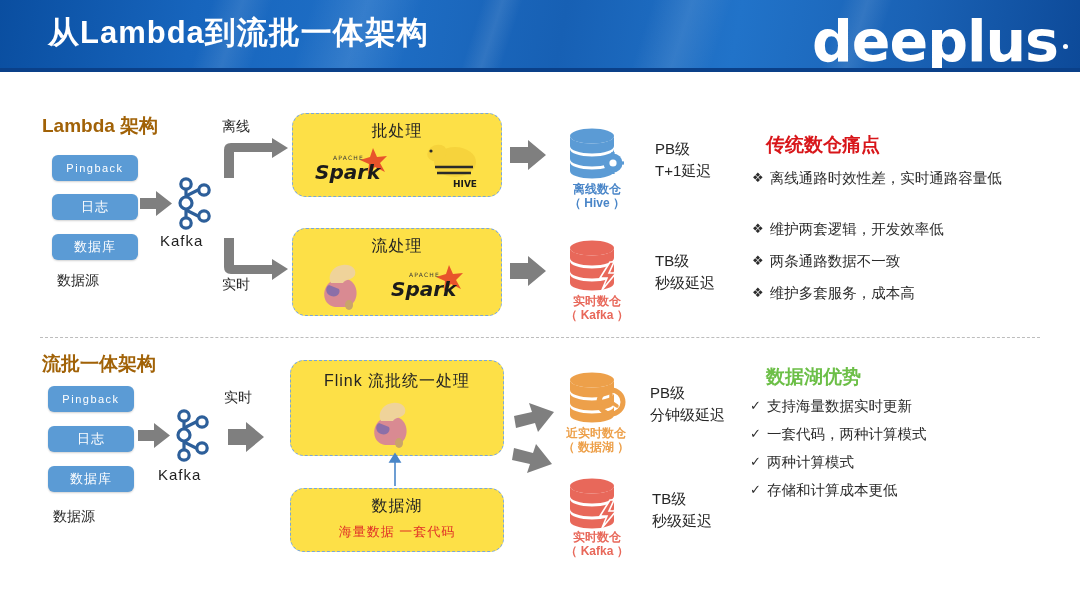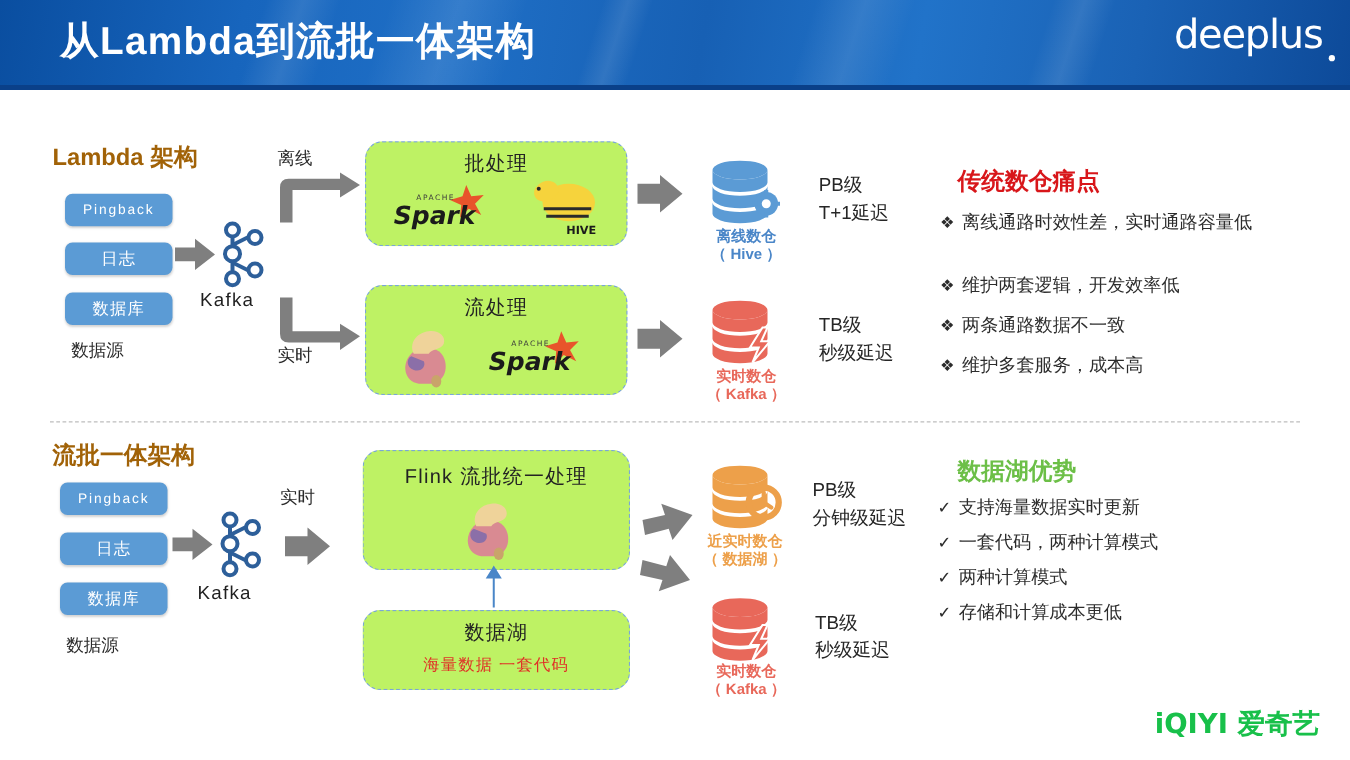--- a/index.html
+++ b/index.html
@@ -29,21 +29,21 @@
   .header .shine.d{left:640px;width:80px;}
   .header .shine.e{left:830px;width:50px;}
   .header-title{
     position:absolute;left:36px;top:12px;
     color:#ffffff;font-size:31px;font-weight:bold;letter-spacing:1px;
     white-space:nowrap;
     margin-left:12px;
   }
   .brand{
     position:absolute;right:22px;top:8px;
-    color:#ffffff;font-size:32px;font-weight:normal;letter-spacing:-1px;
+    color:#ffffff;font-size:57px;font-weight:bold;letter-spacing:-1px;
     font-family:"DejaVu Sans",sans-serif;
   }
   .brand-dot{
     position:absolute;right:12px;top:44px;width:5px;height:5px;border-radius:50%;
     background:#ffffff;
   }
   .header-underline{
     position:absolute;left:0;top:68px;width:1080px;height:4px;background:#0a4089;
   }
 
@@ -57,21 +57,21 @@
     display:flex;align-items:center;justify-content:center;
     font-size:13px;letter-spacing:1px;
     box-shadow:0 1px 2px rgba(0,0,0,0.18);
   }
   .src-box.small{font-size:11px;letter-spacing:1.5px;}
   .lbl{position:absolute;font-size:14px;color:#2a2a2a;white-space:nowrap;}
   .lbl.kafka{font-size:15px;letter-spacing:1px;color:#1f1f1f;}
 
   
   .proc-box{
-    position:absolute;border:1.6px dashed #7ba7d7;border-radius:14px;background:#bef264;
+    position:absolute;border:1.6px dashed #7ba7d7;border-radius:14px;background:#fde047;
   }
   .proc-title{
     position:absolute;width:100%;text-align:center;font-size:16px;color:#232323;
     letter-spacing:1px;
   }
   .proc-sub{
     position:absolute;width:100%;text-align:center;font-size:13px;color:#e03127;
     letter-spacing:1px;
   }
 
@@ -350,15 +350,14 @@
   </div>
   <div class="bullet" style="left:750px;top:452px;width:280px;">
     <span class="mark">✓</span>
     <span class="txt">两种计算模式</span>
   </div>
   <div class="bullet" style="left:750px;top:480px;width:280px;">
     <span class="mark">✓</span>
     <span class="txt">存储和计算成本更低</span>
   </div>
 
-  <div class="iqiyi">iQIYI 爱奇艺</div>
 
 </div>
 
 </body></html>

